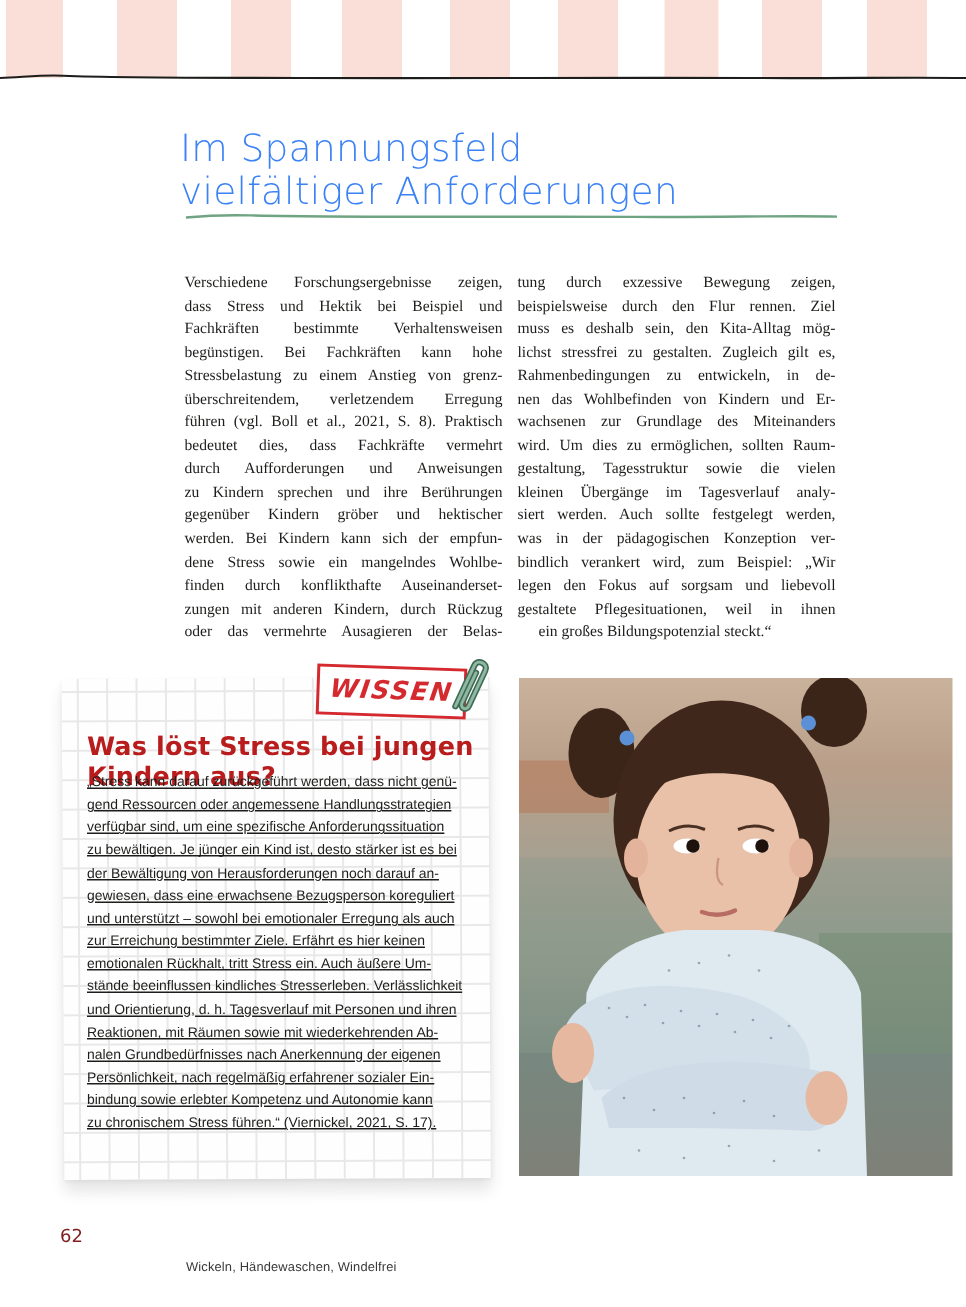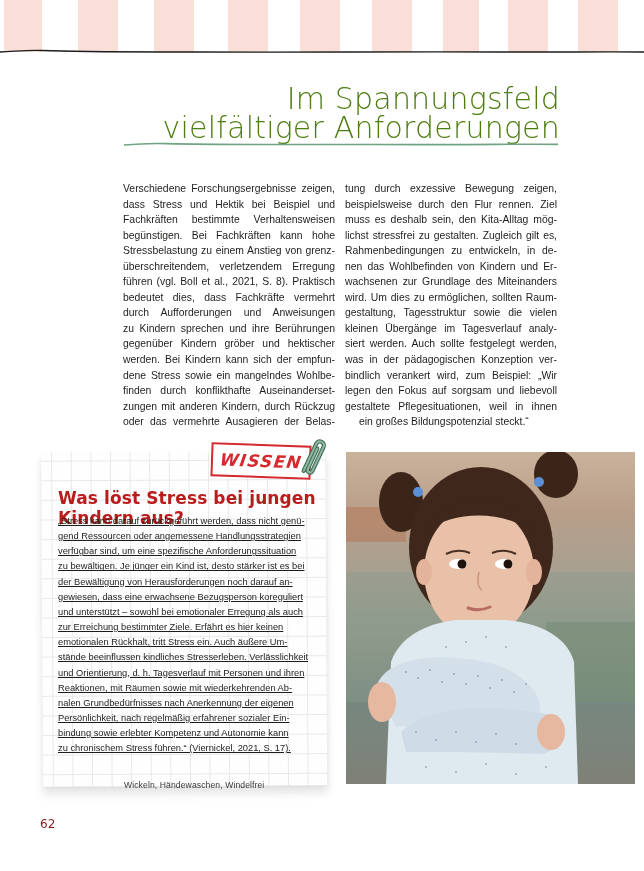--- a/index.html
+++ b/index.html
@@ -5,27 +5,27 @@
   * { box-sizing: border-box; margin: 0; padding: 0; }
   html, body { width: 644px; height: 871px; background: #ffffff; overflow: hidden; }
   body { position: relative; font-family: "Liberation Sans", sans-serif; color: #1d1d1b; }
 
   
   .stripes { position: absolute; left: 0; top: 0; width: 644px; height: 52px; overflow: hidden; }
   .stripe { position: absolute; top: 0; height: 52px; width: 38px; background: #fadcd5; opacity: 0.9; }
   .header-line { position: absolute; left: 0; top: 49px; width: 644px; height: 6px; }
 
   
-  .title { position: absolute; left: 120px; top: 84px; width: 440px; text-align: right;
-           color: #4d7c0f; font-family: "DejaVu Sans", sans-serif; font-weight: 200;
-           font-size: 30px; line-height: 29px; letter-spacing: 0.2px; }
+  .title { position: absolute; left: 120px; top: 84px; width: 440px; text-align: left;
+           color: #3b82f6; font-family: "DejaVu Sans", sans-serif; font-weight: 200;
+           font-size: 25px; line-height: 29px; letter-spacing: 0.2px; }
   .title-line { position: absolute; left: 122px; top: 140px; width: 438px; height: 8px; }
 
   
-  .col { position: absolute; top: 181px; width: 212px; font-family: Liberation Sans, sans-serif;
+  .col { position: absolute; top: 181px; width: 212px; font-family: Liberation Serif, serif;
          font-size: 10.4px; line-height: 15.55px; color: #1d1d1b; }
   .col span.line { display: block; text-align: justify; text-align-last: justify; white-space: nowrap; }
   .col span.line.last { text-align-last: left; margin-left: 14px; }
   .col-left { left: 123px; }
   .col-right { left: 345px; }
 
   
   .wissen { position: absolute; left: 42px; top: 452px; width: 285px; height: 334px;
             background-color: #fefefe;
             background-image:
@@ -50,21 +50,21 @@
   .wissen-body span.line { display: block; white-space: nowrap; }
 
   
   .photo { position: absolute; left: 346px; top: 452px; width: 289px; height: 332px; overflow: hidden;
            background: linear-gradient(180deg, #c9b29c 0%, #b99f8a 18%, #a8a090 35%, #8e9a8b 55%, #7e8f84 75%, #8a8478 100%); }
   .photo svg { position: absolute; left: 0; top: 0; }
 
   
   .page-number { position: absolute; left: 40px; top: 817px; color: #7f1d1d;
                  font-family: "DejaVu Sans", sans-serif; font-size: 12px; }
-  .running-title { position: absolute; left: 124px; top: 780px; color: #3a3a3a;
+  .running-title { position: absolute; left: 124px; top: 839px; color: #3a3a3a;
                    font-family: "Liberation Sans", sans-serif; font-size: 8.6px; letter-spacing: 0.1px; }
 </style>
 </head>
 <body>
 
 <div class="stripes" id="stripes">
     <div class="stripe" style="left: 4px; width: 38px; background: rgb(250, 220, 213);"></div>
     <div class="stripe" style="left: 78px; width: 40px; background: rgb(250, 220, 213);"></div>
     <div class="stripe" style="left: 154px; width: 40px; background: rgb(250, 220, 213);"></div>
     <div class="stripe" style="left: 228px; width: 40px; background: rgb(250, 220, 213);"></div>

